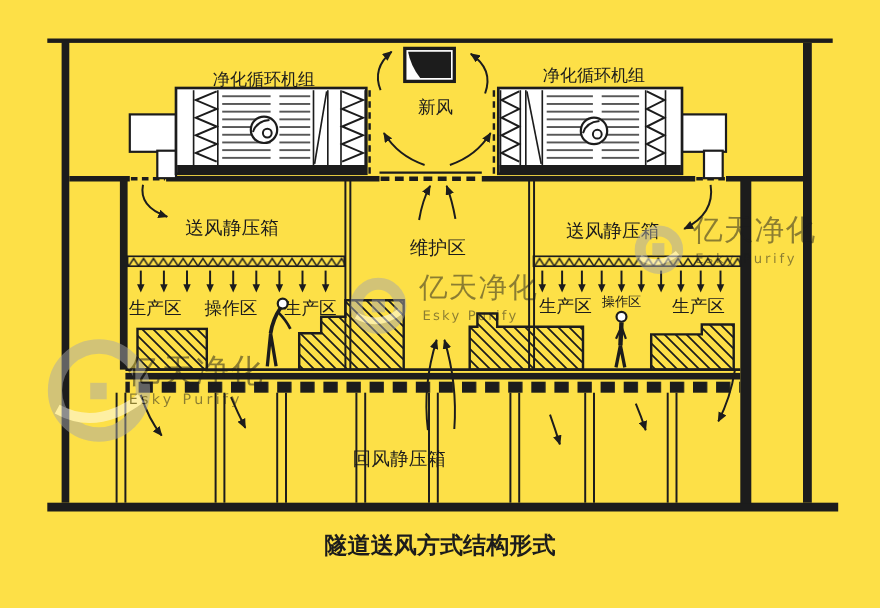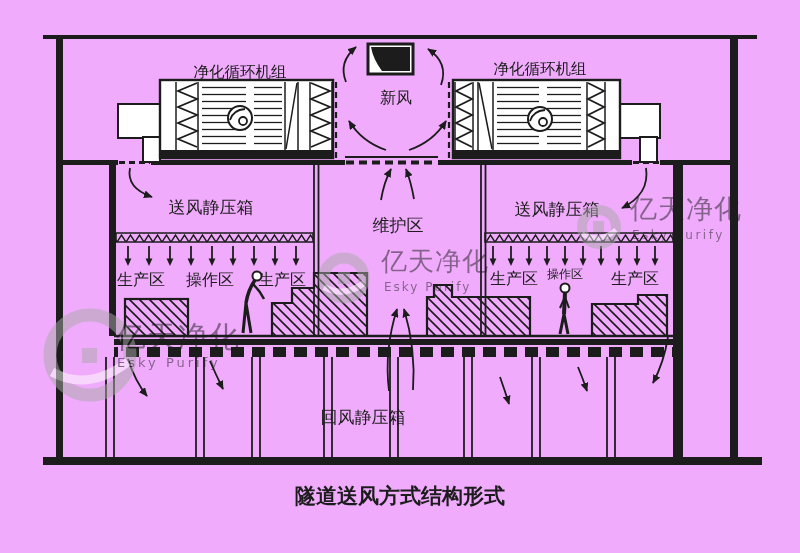--- a/index.html
+++ b/index.html
@@ -1,16 +1,16 @@
 <!DOCTYPE html>
 <html><head>
 <meta charset="utf-8">
 <style>
   html,body{margin:0;padding:0;background:#ffffff;}
-  #screen{position:relative;width:800px;height:553px;background:#f0abfc;overflow:hidden;
+  #screen{position:relative;width:800px;height:553px;background:#fde047;overflow:hidden;
           font-family:"DejaVu Sans",sans-serif;}
   svg{position:absolute;left:0;top:0;font-family:"DejaVu Sans",sans-serif;}
   svg text{fill:#1c1c1c;}
 </style>
 </head>
 <body>
 
 <div id="screen">
 <svg width="800" height="553" viewBox="0 0 800 553">
   <defs>

